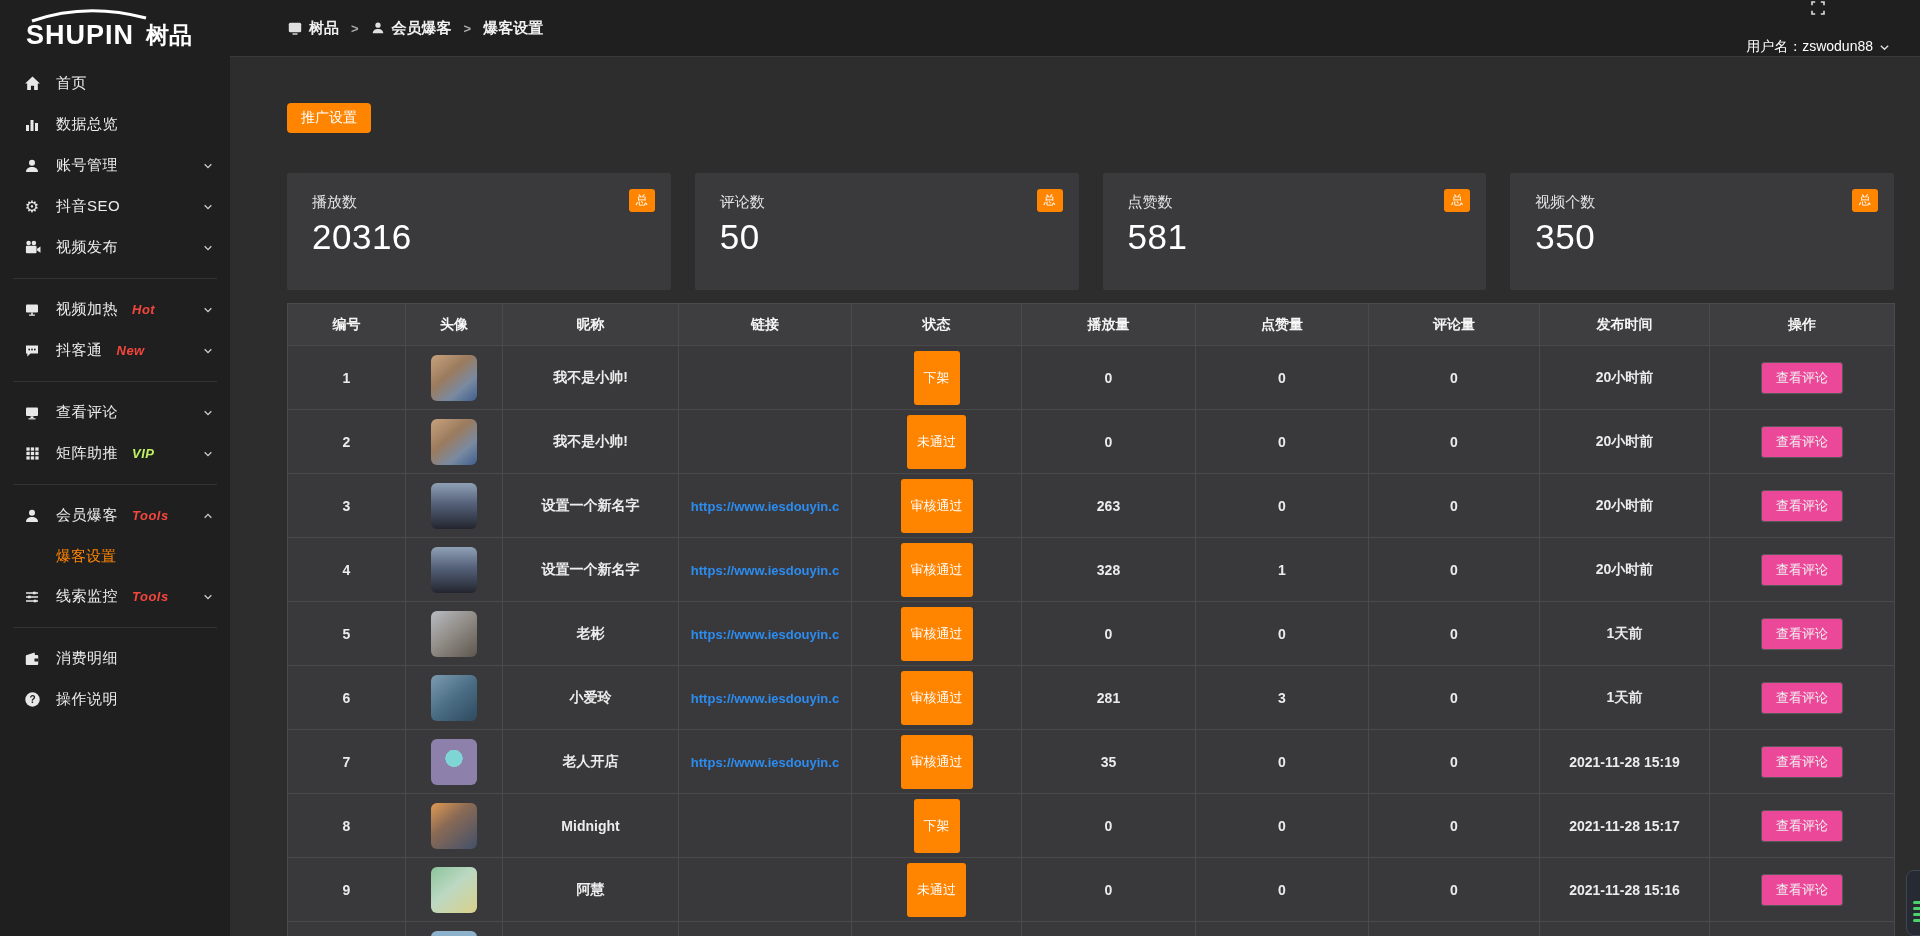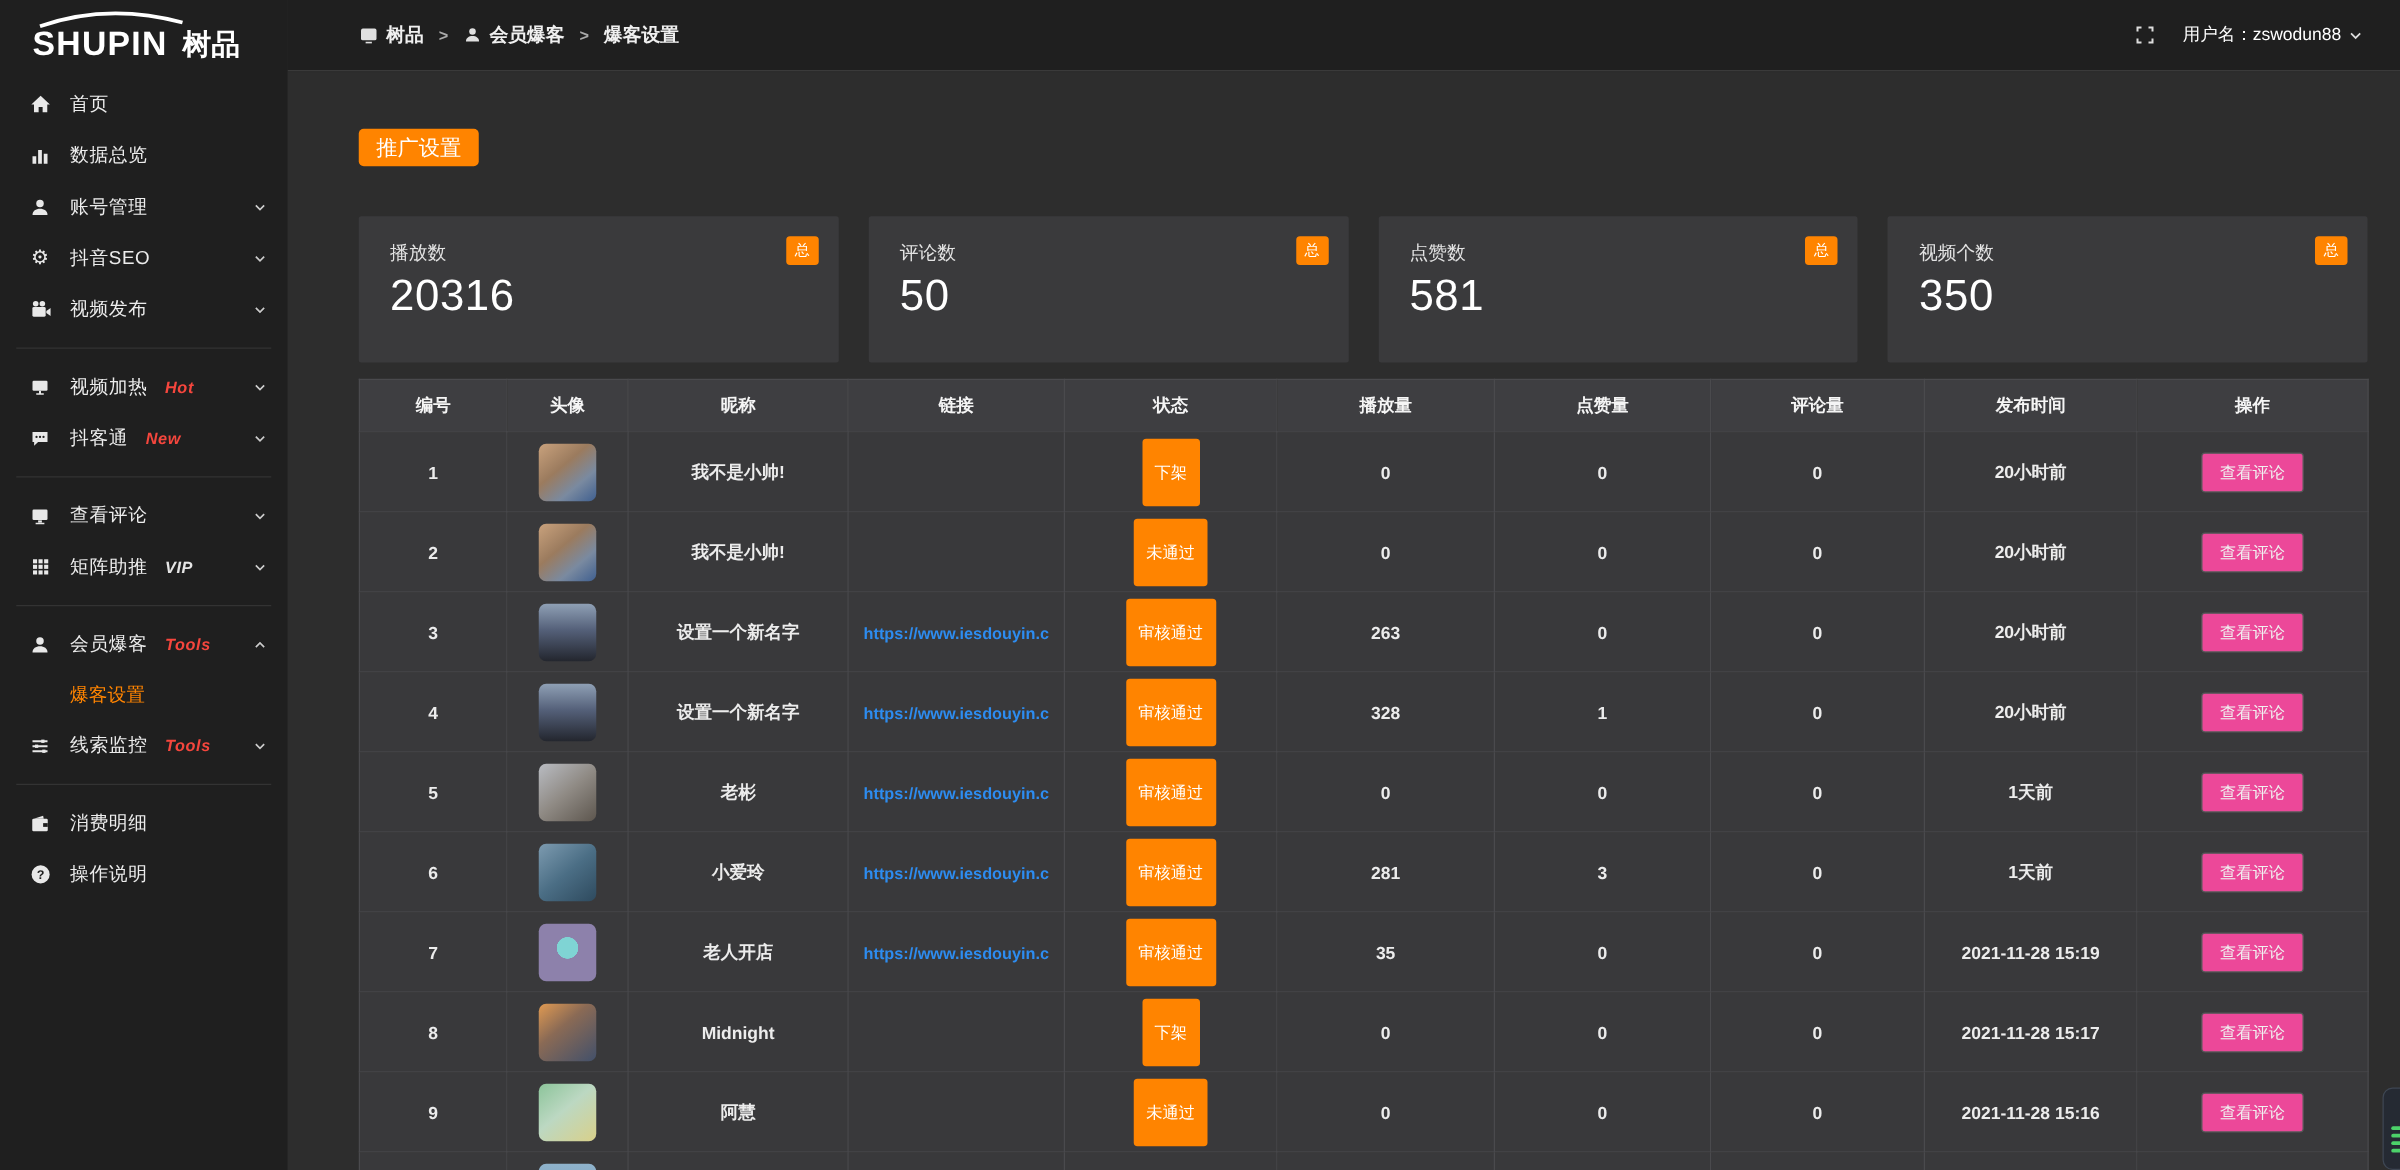--- a/index.html
+++ b/index.html
@@ -13,41 +13,41 @@
   
   .sidebar { position:absolute; left:0; top:0; bottom:0; width:230px; background:#1f1f1f; z-index:3; }
   .logo { height:57px; display:flex; align-items:center; padding-left:24px; cursor:pointer; }
   .s-list { padding-top:6px; }
   .s-item { position:relative; height:41px; display:flex; align-items:center; padding-left:23px; cursor:pointer; }
   .s-ico { width:18px; height:18px; display:inline-flex; align-items:center; justify-content:center; margin-right:15px; flex:0 0 18px; }
   .uico { font-size:16px; color:#e8e8e8; line-height:1; }
   .s-label { font-size:15px; color:#ececec; letter-spacing:0.5px; }
   .s-badge { font-size:13px; font-weight:bold; font-style:italic; margin-left:14px; letter-spacing:0.5px; }
   .badge-red  { color:#f5463d; }
-  .badge-gold { color:#e5e5e5; }
+  .badge-gold { color:#bef264; }
   .s-chev { position:absolute; right:17px; top:50%; margin-top:-5px; width:10px; height:10px; }
   .s-div { border-top:1px solid #333333; margin:10px 13px; }
   .s-sub { height:40px; display:flex; align-items:center; padding-left:56px; font-size:15px; color:#ececec; cursor:pointer; }
   .s-sub.active { color:#ff8400; }
 
   
   .topbar { position:absolute; left:230px; right:0; top:0; height:57px; background:#1f1f1f;
     border-bottom:1px solid #3a3a3a; display:flex; align-items:center; padding:0 30px 0 58px; z-index:2; }
   .crumbs { display:flex; align-items:center; flex:1; }
   .crumb { display:flex; align-items:center; font-size:15px; font-weight:bold; color:#f0f0f0; cursor:pointer; }
   .crumb .c-ico { margin-right:7px; display:inline-flex; }
   .crumb-sep { color:#aaaaaa; font-size:13px; margin:0 12px; font-weight:bold; }
-  .top-right { display:flex; align-items:center; gap:22px; }
+  .top-right { display:flex; align-items:center; gap:22px;flex-direction:column; }
   .fs-btn { display:inline-flex; cursor:pointer; }
   .user-box { display:flex; align-items:center; gap:6px; font-size:14px; color:#ffffff; cursor:pointer; }
 
   
   .main { position:absolute; left:230px; top:58px; right:0; bottom:0; background:#2d2d2d; padding:0 26px 0 57px; overflow:hidden; }
   .promo-btn { margin-top:45px; height:30px; padding:0 14px; background:#ff8400; border:none; border-radius:4px;
-    color:#ffffff; font-size:17px; font-family:inherit; cursor:pointer; display:inline-flex; align-items:center; }
+    color:#ffffff; font-size:14px; font-family:inherit; cursor:pointer; display:inline-flex; align-items:center; }
 
   
   .cards { display:flex; gap:24px; margin-top:40px; }
   .card { position:relative; flex:1; height:117px; background:#3a3a3c; border-radius:2px; padding:20px 0 0 25px; }
   .card-label { font-size:15px; color:#e3e3e3; }
   .card-value { font-size:35px; font-weight:500; color:#ffffff; margin-top:5px; letter-spacing:0.5px; }
   .card-badge { position:absolute; top:16px; right:16px; background:#ff8400; color:#ffffff; font-size:12px;
     padding:3px 7px; border-radius:3px; }
 
   

